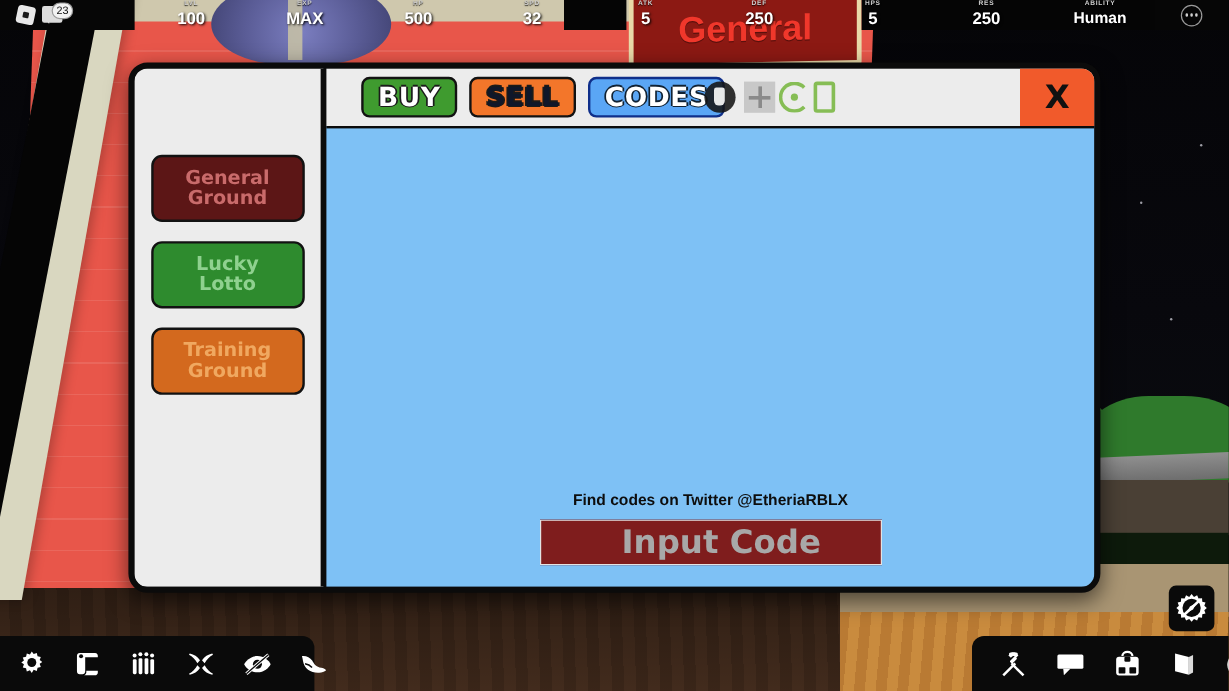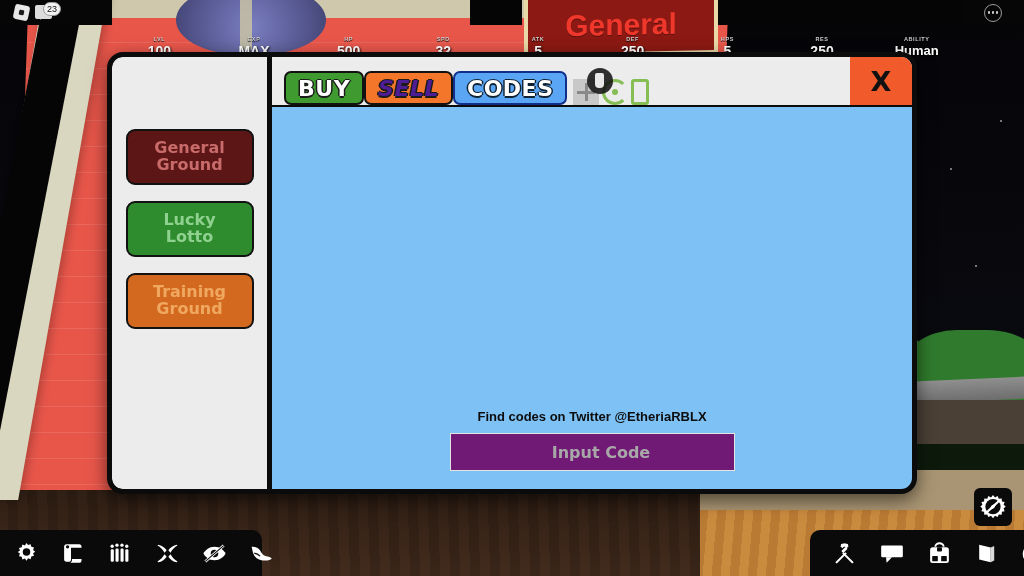--- a/index.html
+++ b/index.html
@@ -140,21 +140,21 @@
   .chat-badge {
     position:absolute; left:8px; top:-3px; min-width:17px; height:14px;
     background:#f2f2f2; color:#111; border-radius:8px; font-size:9px; font-weight:normal;
     display:flex; align-items:center; justify-content:center; padding:0 3px;
     border:1px solid #999;
   }
   .stats {
     position:absolute; left:112px; top:0; right:60px; height:25px;
     display:flex; align-items:flex-start;
   }
-  .stat { flex:1; text-align:center; line-height:1; padding-top:1px;margin-top:36px; }
+  .stat { flex:1; text-align:center; line-height:1; padding-top:1px; }
   .stat-label {
     font-size:5.5px; font-weight:bold; color:#cfcfcf; letter-spacing:.6px;
     text-shadow:0 1px 1px rgba(0,0,0,.9);
   }
   .stat-value {
     font-size:14px; font-weight:bold; color:#fff; margin-top:1px;
     text-shadow:1px 1px 2px rgba(0,0,0,.95);
   }
   .stat.ability .stat-value { font-size:13px; }
   .topbar-right {
@@ -195,32 +195,32 @@
     cursor:pointer; user-select:none;
     font-family:"DejaVu Sans", sans-serif;
   }
   .store-btn.general { background:#5c1616; color:#c96b6b; margin-top:46px; }
   .store-btn.training { background:#d3691e; color:#f0a860; }
   .store-btn.lotto { background:#2e8b2e; color:#8fd18f; }
 
   
   .rightcol { flex:1; display:flex; flex-direction:column; background:#0b0b0b; }
   .tabbar {
-    height:48px; background:#ececec; display:flex; align-items:flex-end;
-    padding-left:12px; position:relative;
+    height:48px; background:#ececec; display:flex; align-items:center;
+    padding-left:29px; gap:10px; position:relative;
   }
   .tab {
     height:34px; padding:0 12px; border-radius:7px; border:2.5px solid #121212;
     display:flex; align-items:center; justify-content:center;
     font-size:22px; font-weight:bold; letter-spacing:.5px; cursor:pointer;
     font-family:"DejaVu Sans", sans-serif;
     -webkit-text-stroke:0;
   }
   .tab.buy { background:#3f9b2f; color:#fff; text-shadow:-1.5px 0 #1b1b1b,1.5px 0 #1b1b1b,0 -1.5px #1b1b1b,0 1.5px #1b1b1b; }
-  .tab.sell { background:#f3762a; color:#4c1d95; text-shadow:-1.5px 0 #1b1b1b,1.5px 0 #1b1b1b,0 -1.5px #1b1b1b,0 1.5px #1b1b1b;font-style:italic; }
+  .tab.sell { background:#f3762a; color:#0f172a; text-shadow:-1.5px 0 #1b1b1b,1.5px 0 #1b1b1b,0 -1.5px #1b1b1b,0 1.5px #1b1b1b; }
   .tab.codes { background:#5aa6f5; color:#fff; border-color:#0f2f8a; text-shadow:-1.5px 0 #123,1.5px 0 #123,0 -1.5px #123,0 1.5px #123; }
   .icon-chip {
     display:flex; align-items:center; gap:3px; margin-left:6px;
   }
   .plus-box {
     width:26px; height:26px; background:#c8c8c8; position:relative;
   }
   .plus-box::before { content:""; position:absolute; left:4px; top:11.5px; width:18px; height:3.5px; background:#8a8a8a; }
   .plus-box::after  { content:""; position:absolute; left:11.5px; top:4px; width:3.5px; height:18px; background:#8a8a8a; }
   .c-glyph {
@@ -243,22 +243,22 @@
     flex:1; background:#7ec1f5; position:relative;
     border-top:2px solid #0b0b0b;
     display:flex; flex-direction:column; align-items:center; justify-content:flex-end;
     padding-bottom:18px;
   }
   .twitter-line {
     font-size:13px; font-weight:bold; color:#0d0d0d; margin-bottom:9px;
     font-family:"Liberation Sans", sans-serif;
   }
   .code-input {
-    width:285px; height:38px; background:#701a75; border:none; outline:none;
-    font-size:16px; font-weight:bold; color:#9a9a9a; text-align:center;
+    width:285px; height:38px; background:#7f1d1d; border:none; outline:none;
+    font-size:27px; font-weight:bold; color:#9a9a9a; text-align:center;
     font-family:"DejaVu Sans", sans-serif;
     padding-left:18px;
     box-shadow:inset 0 0 0 1px #e3e3e3;
   }
   .code-input::placeholder { color:#a8a8a8; }
 
   
   .cursor-ring {
     position:absolute; left:587px; top:68px; width:26px; height:26px;
     border-radius:50%; background:rgba(20,20,20,.88);

